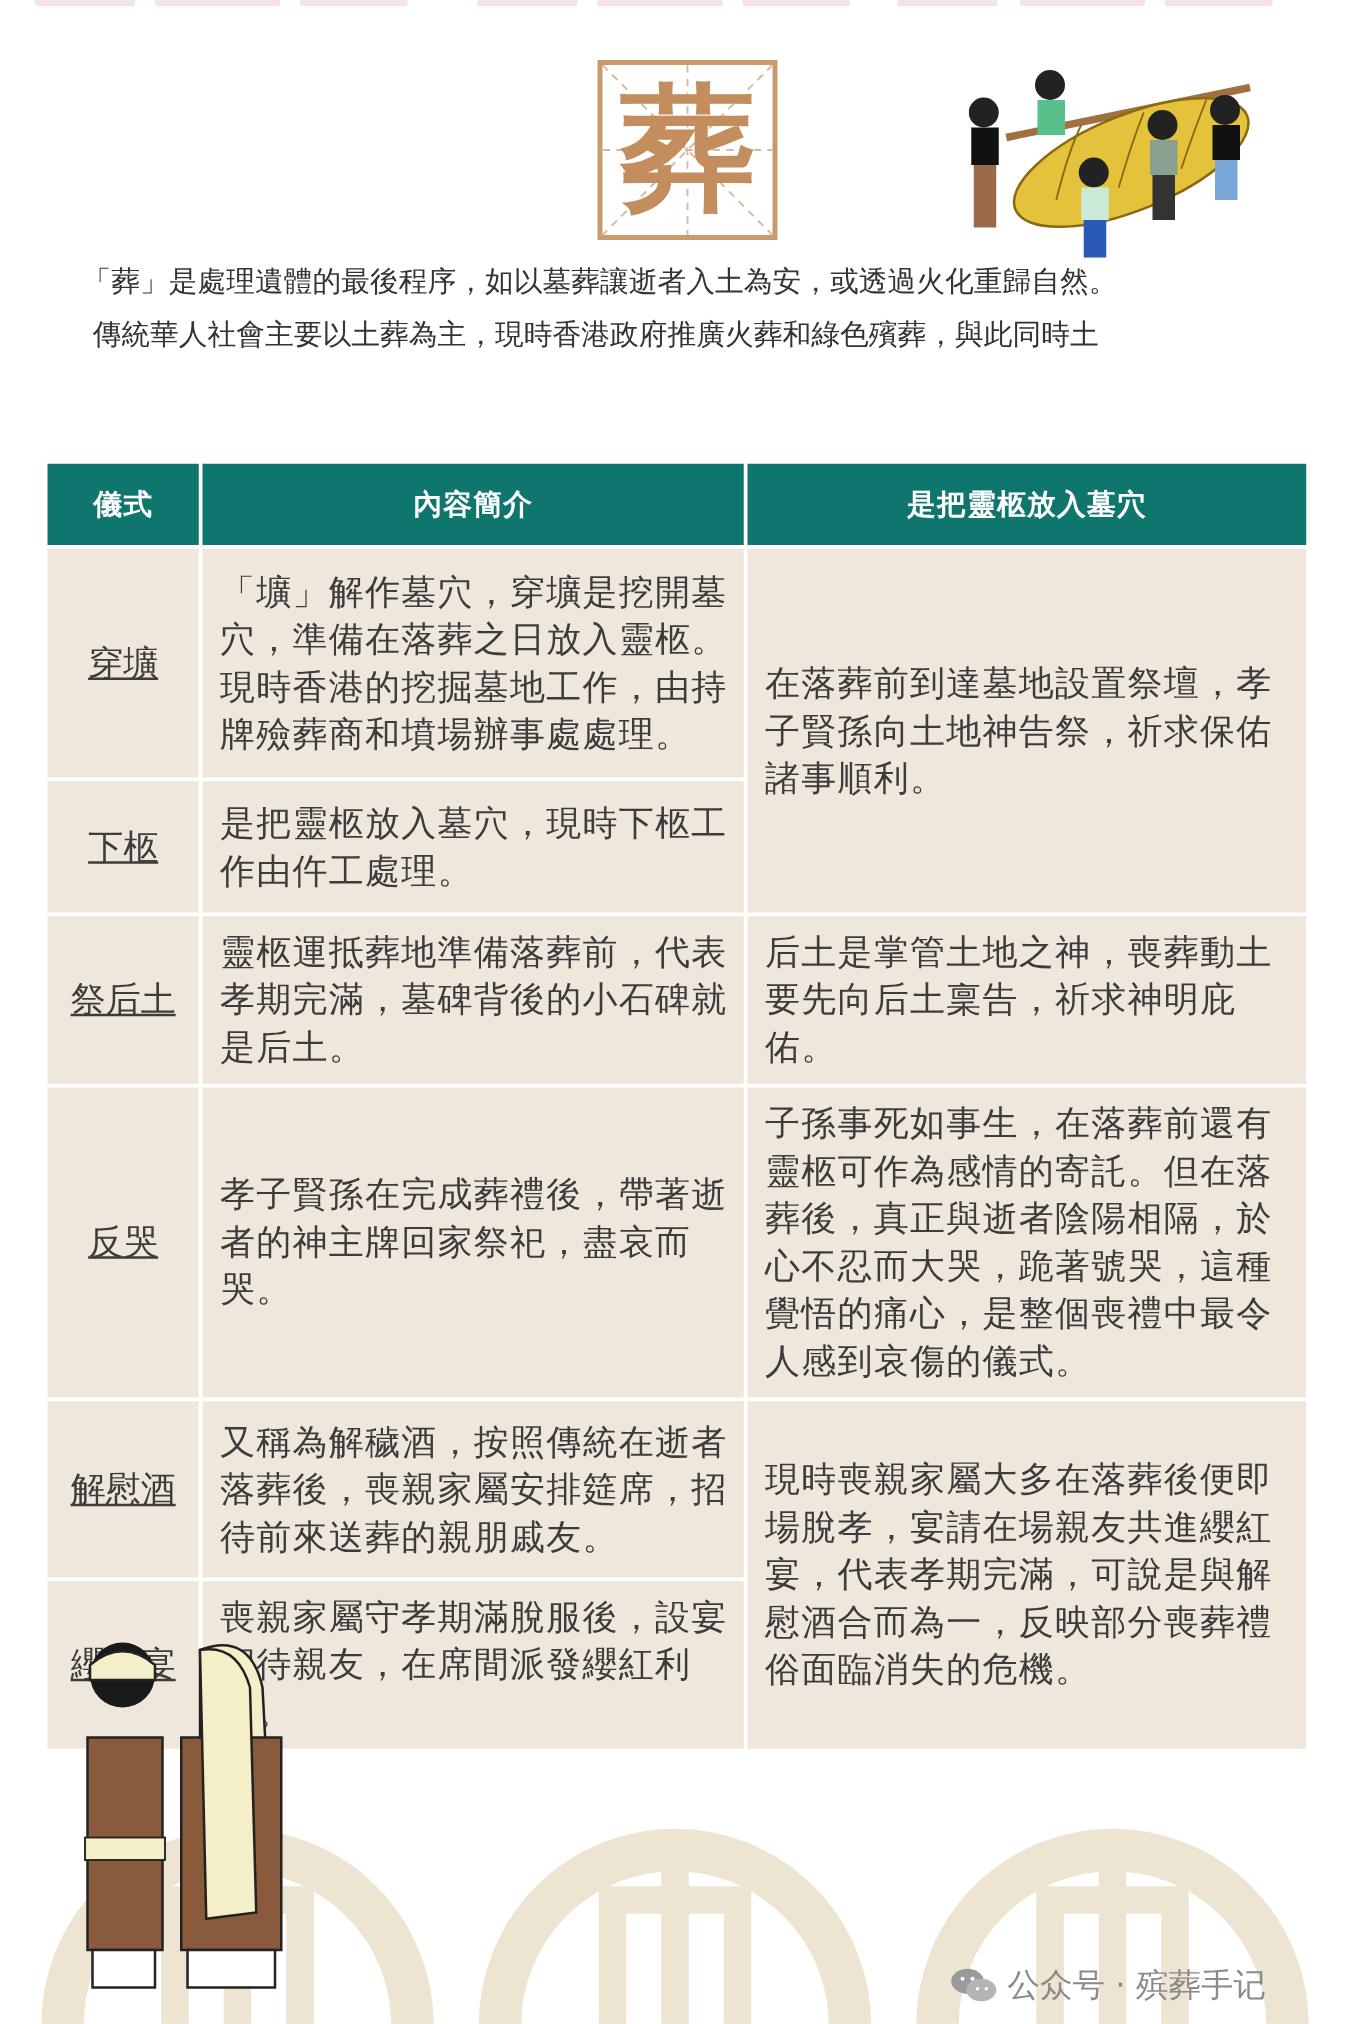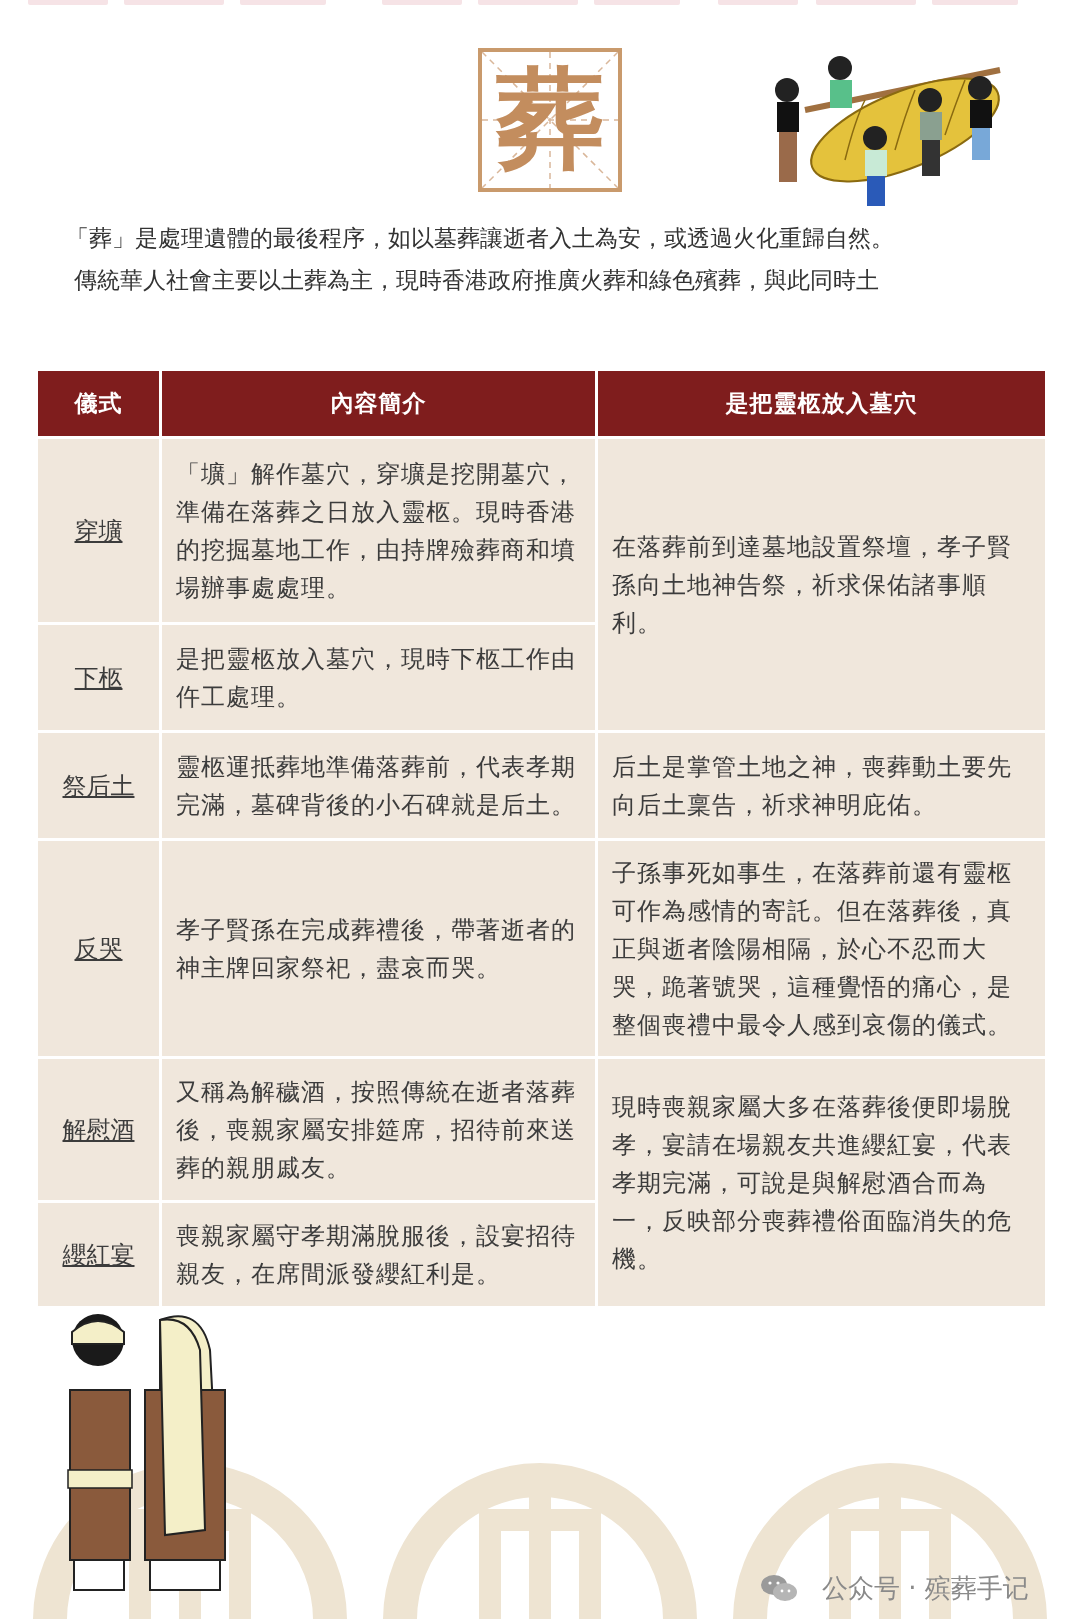--- a/index.html
+++ b/index.html
@@ -19,55 +19,55 @@
   .char-box svg { position: absolute; left: 0; top: 0; }
   .char-box .glyph {
     position: absolute; left: 0; top: 0; width: 136px; height: 136px;
     display: flex; align-items: center; justify-content: center;
     font-family: "DejaVu Serif", serif; font-size: 108px; font-weight: bold; color: #c38d5e;
   }
 
   .pallbearers { position: absolute; left: 775px; top: 50px; width: 260px; height: 160px; }
 
   .intro {
-    position: absolute; left: 66px; top: 217px; width: 950px;
+    position: absolute; left: 66px; top: 205px; width: 950px;
     font-size: 23px; line-height: 42px; color: #333;
   }
   .intro p { margin: 0; }
   .intro p.indent { padding-left: 8px; }
 
   table.rites {
     position: absolute; left: 35px; top: 368px; width: 1010px;
     border-collapse: collapse; table-layout: fixed;
   }
   table.rites th, table.rites td { border: 3px solid #ffffff; box-sizing: border-box; }
   table.rites th {
-    background: #7f1d1d; color: #ffffff; height: 68px;
+    background: #0f766e; color: #ffffff; height: 68px;
     font-size: 23px; font-weight: bold; text-align: center; letter-spacing: 1px;
   }
   table.rites td {
-    background: #f0e7dc; font-size: 24px; line-height: 38px; color: #3c3c3c;
+    background: #f0e7dc; font-size: 28px; line-height: 38px; color: #3c3c3c;
     vertical-align: middle;
   }
   td.rite-name { text-align: center; font-size: 21px; text-decoration: underline; }
   td.desc, td.meaning { padding: 10px 12px 10px 14px; letter-spacing: 1px; }
   tr.r1 td { height: 186px; }
   tr.r2 td { height: 108px; }
   tr.r3 td { height: 108px; }
   tr.r4 td { height: 218px; margin-left: 48px; }
   tr.r5 td { height: 144px; }
   tr.r6 td { height: 106px; }
 
   .mourners { position: absolute; left: 50px; top: 1310px; width: 190px; height: 290px; }
 
   .deco { position: absolute; top: 1440px; }
 
   .watermark {
     position: absolute; left: 760px; top: 1568px; height: 40px;
-    display: flex; align-items: center; gap: 24px;
+    display: flex; align-items: center; gap: 8px;
     font-size: 26px; color: #8a8a8a;
   }
   .watermark .wx { width: 38px; height: 30px; position: relative; }
 </style>
 </head>
 <body>
 
 <div class="top-strip">
   <span style="left:28px;width:80px"></span>
   <span style="left:124px;width:100px"></span>

